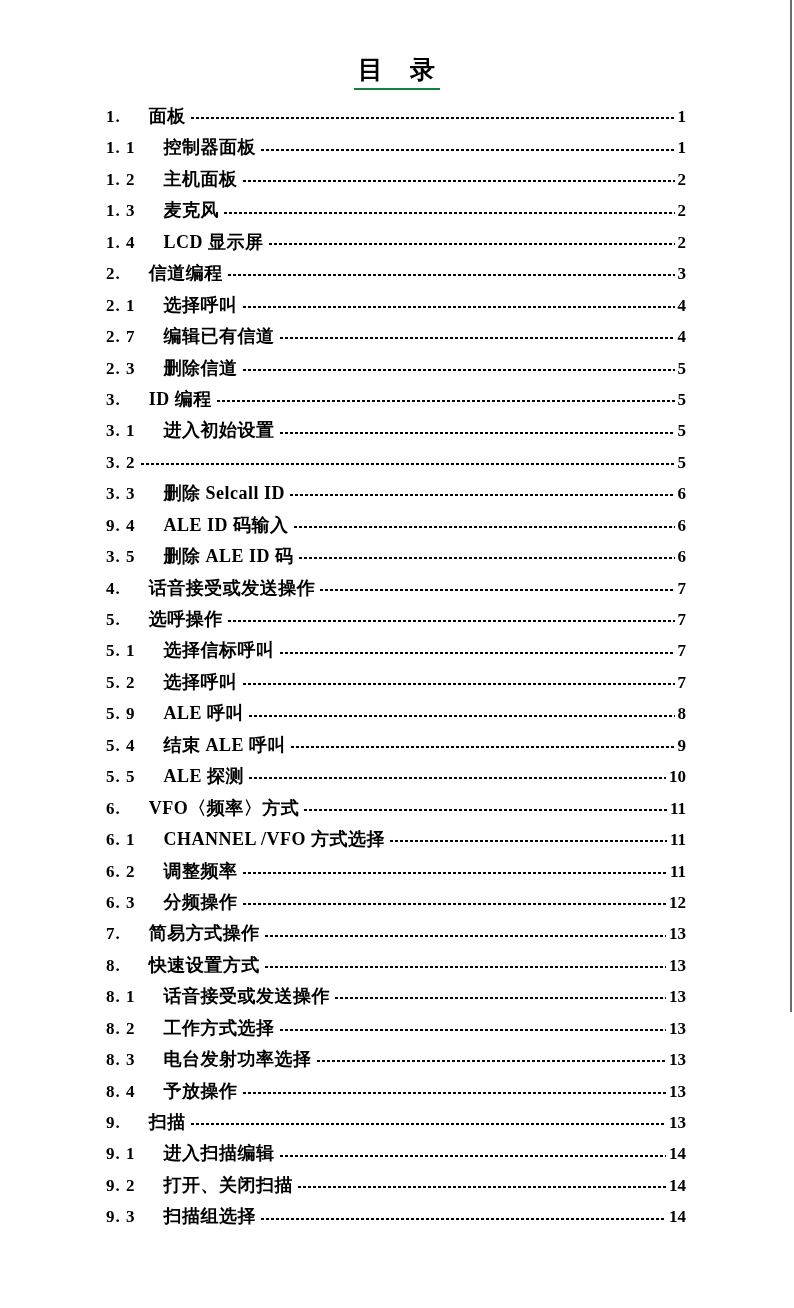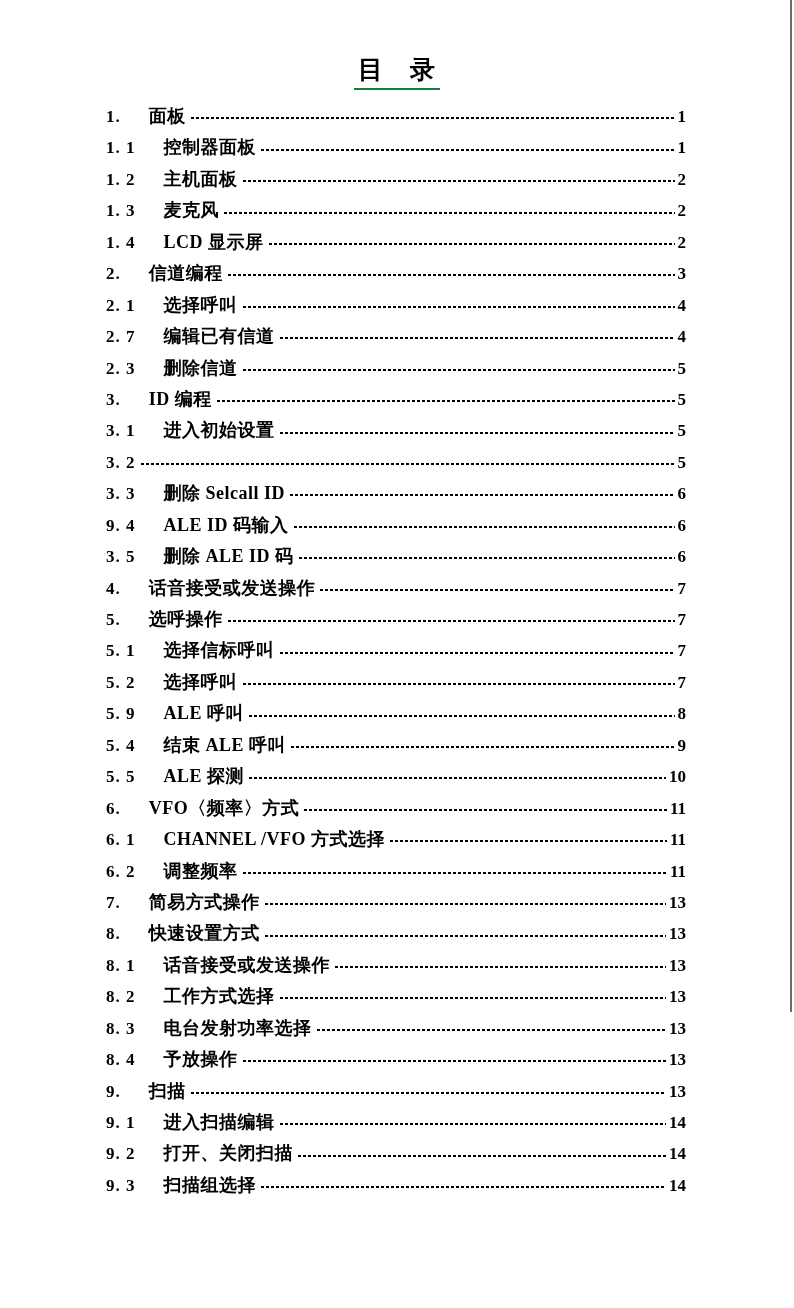--- a/index.html
+++ b/index.html
@@ -246,20 +246,26 @@
     <span class="pg">11</span>
   </div>
 
   <div class="row">
     <span class="num">6. 2</span>
     <span class="label">调整频率</span>
     <span class="dots"></span>
     <span class="pg">11</span>
   </div>
 
+  <div class="row">
+    <span class="num">6. 3</span>
+    <span class="label">分频操作</span>
+    <span class="dots"></span>
+    <span class="pg">12</span>
+  </div>
 
   <div class="row main">
     <span class="num">7.</span>
     <span class="label">简易方式操作</span>
     <span class="dots"></span>
     <span class="pg">13</span>
   </div>
 
   <div class="row main">
     <span class="num">8.</span>

